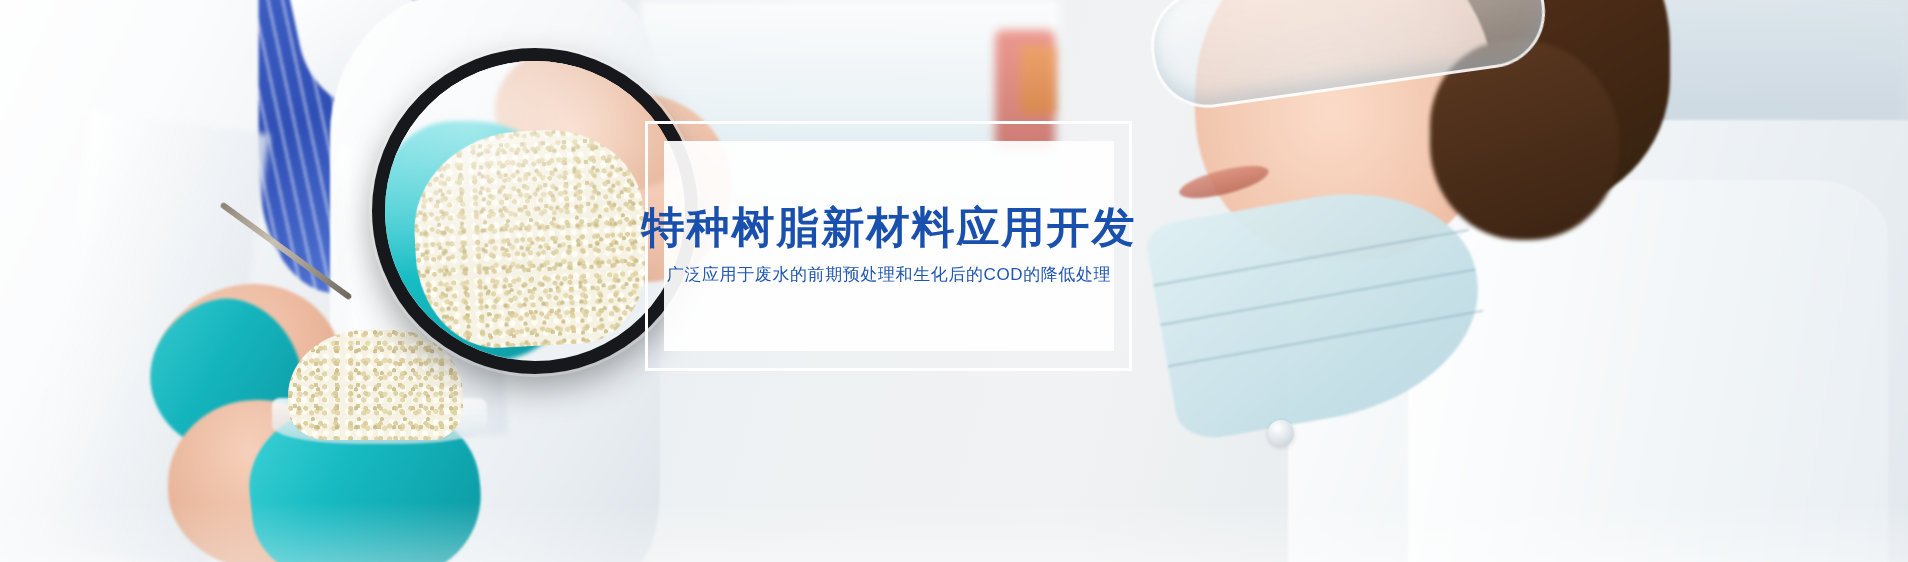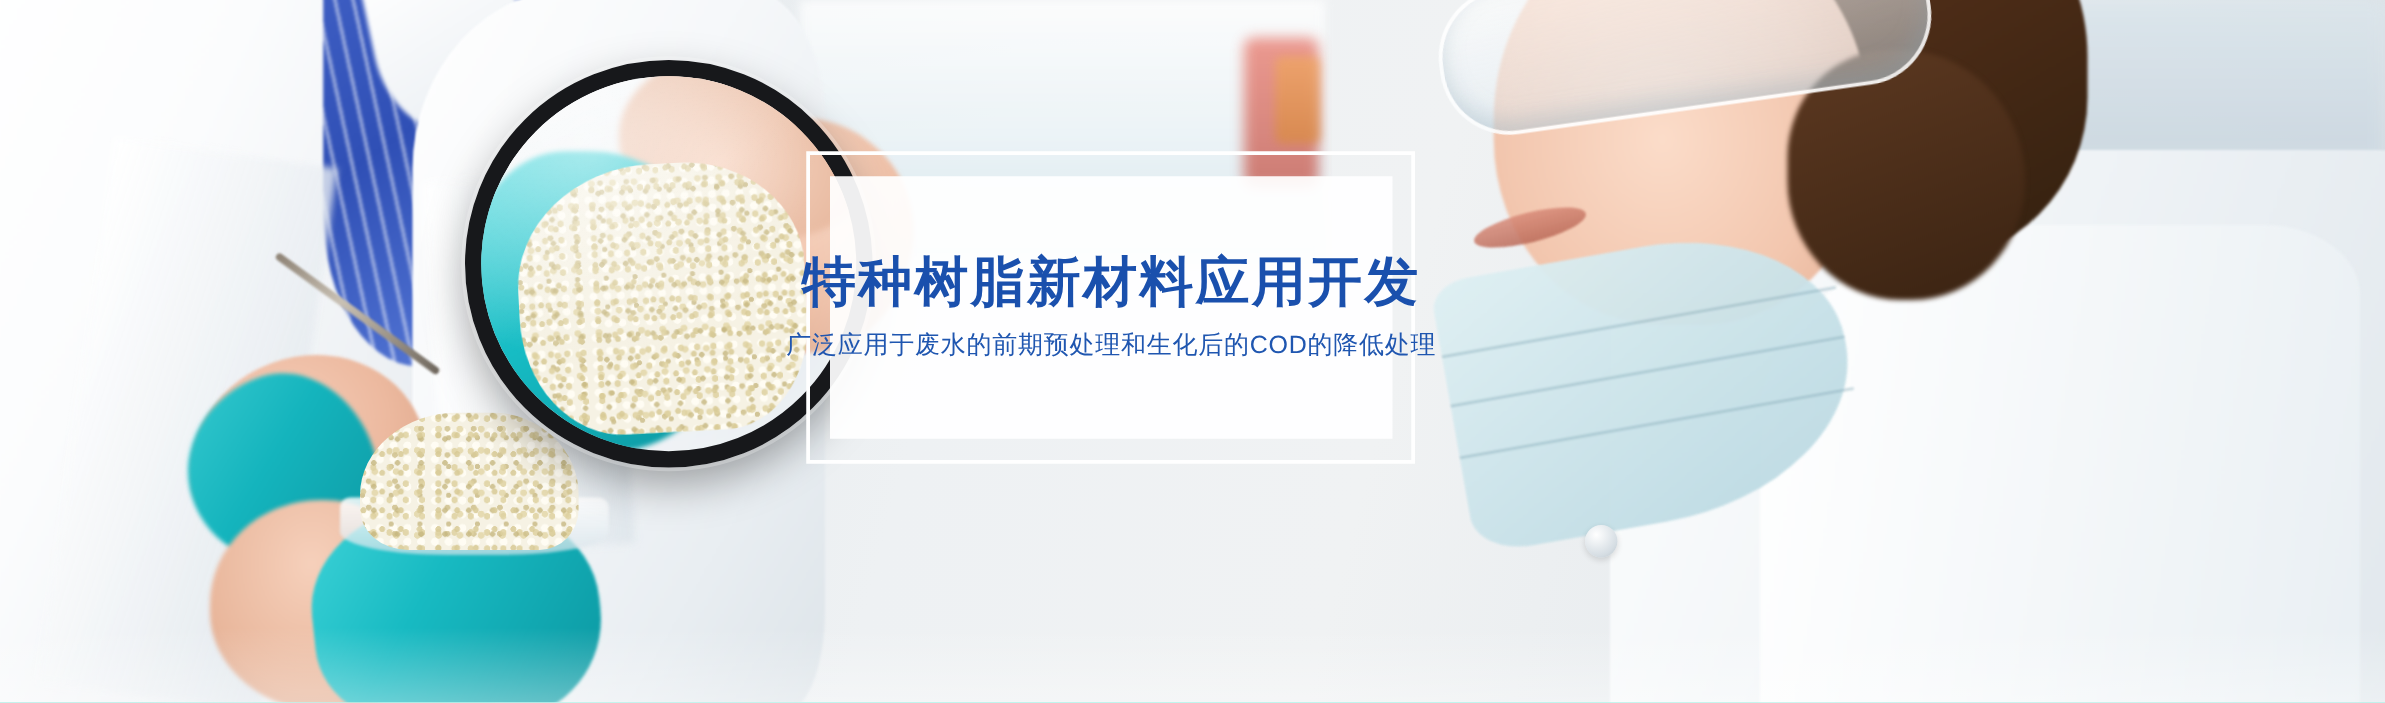--- a/index.html
+++ b/index.html
@@ -10,21 +10,21 @@
   }
   body {
     font-family: "Liberation Sans", "DejaVu Sans", sans-serif;
   }
 
   .banner {
     position: relative;
     width: 1908px;
     height: 562px;
     overflow: hidden;
-    background: #5eead4;
+    background: #fdba74;
   }
 
   
   .photo {
     position: absolute;
     inset: 0;
     overflow: hidden;
     background: linear-gradient(105deg,
         #f2f4f6 0%,
         #eceff2 12%,
@@ -520,21 +520,21 @@
   .title {
     font-size: 43px;
     font-weight: 700;
     color: #1a50ad;
     letter-spacing: 2px;
     line-height: 1;
     white-space: nowrap;
     text-align: center;
   }
   .subtitle {
-    font-size: 20px;
+    font-size: 17px;
     font-weight: 400;
     color: #1f56b0;
     letter-spacing: .6px;
     line-height: 1.2;
     white-space: nowrap;
     text-align: right;
   }
 </style>
 </head>
 <body>

